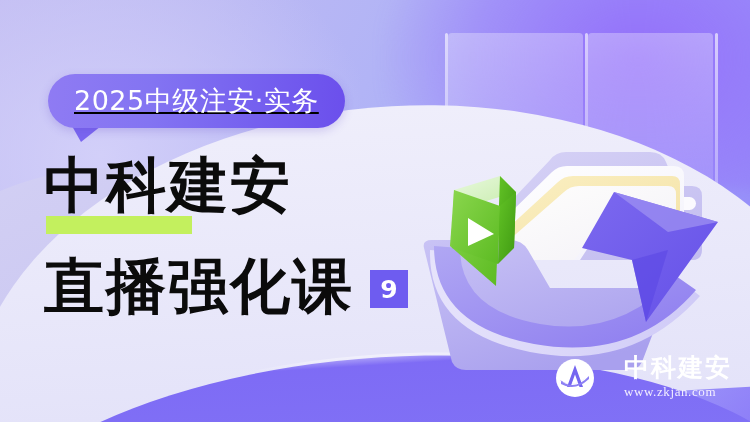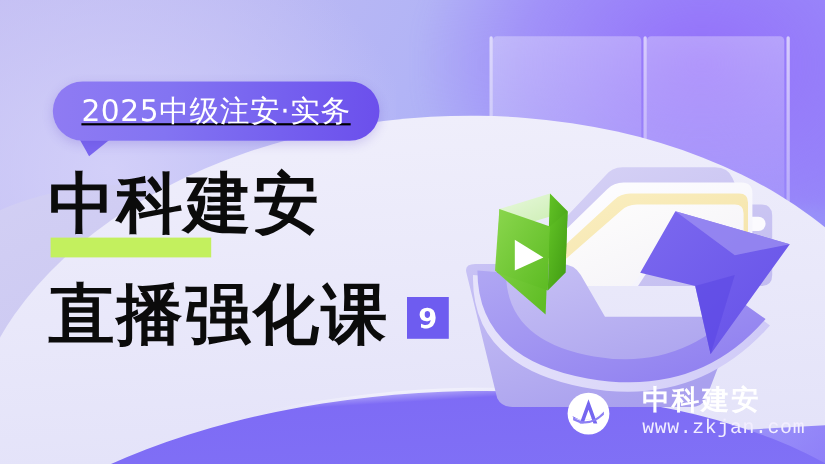--- a/index.html
+++ b/index.html
@@ -99,22 +99,22 @@
 
   
   .logo{position:absolute;right:18px;bottom:22px;display:flex;align-items:center;}
   .logo-mark{width:40px;height:40px;margin-right:9px;}
   .logo-text{display:flex;flex-direction:column;align-items:flex-start;margin-left:20px;}
   .logo-name{
     color:#ffffff;font-size:25px;font-weight:bold;letter-spacing:2px;line-height:26px;
     font-family:"DejaVu Sans","Liberation Sans",sans-serif;
   }
   .logo-url{
-    color:#f2eeff;font-size:18px;letter-spacing:.6px;margin-top:3px;
-    font-family:Liberation Mono, monospace;
+    color:#f2eeff;font-size:13px;letter-spacing:.6px;margin-top:3px;
+    font-family:Liberation Serif, serif;
   }
 </style>
 </head>
 <body>
 
 <div class="banner">
 
   <div class="bg-glow-tr"></div>
   <div class="bg-glow-left"></div>
 

